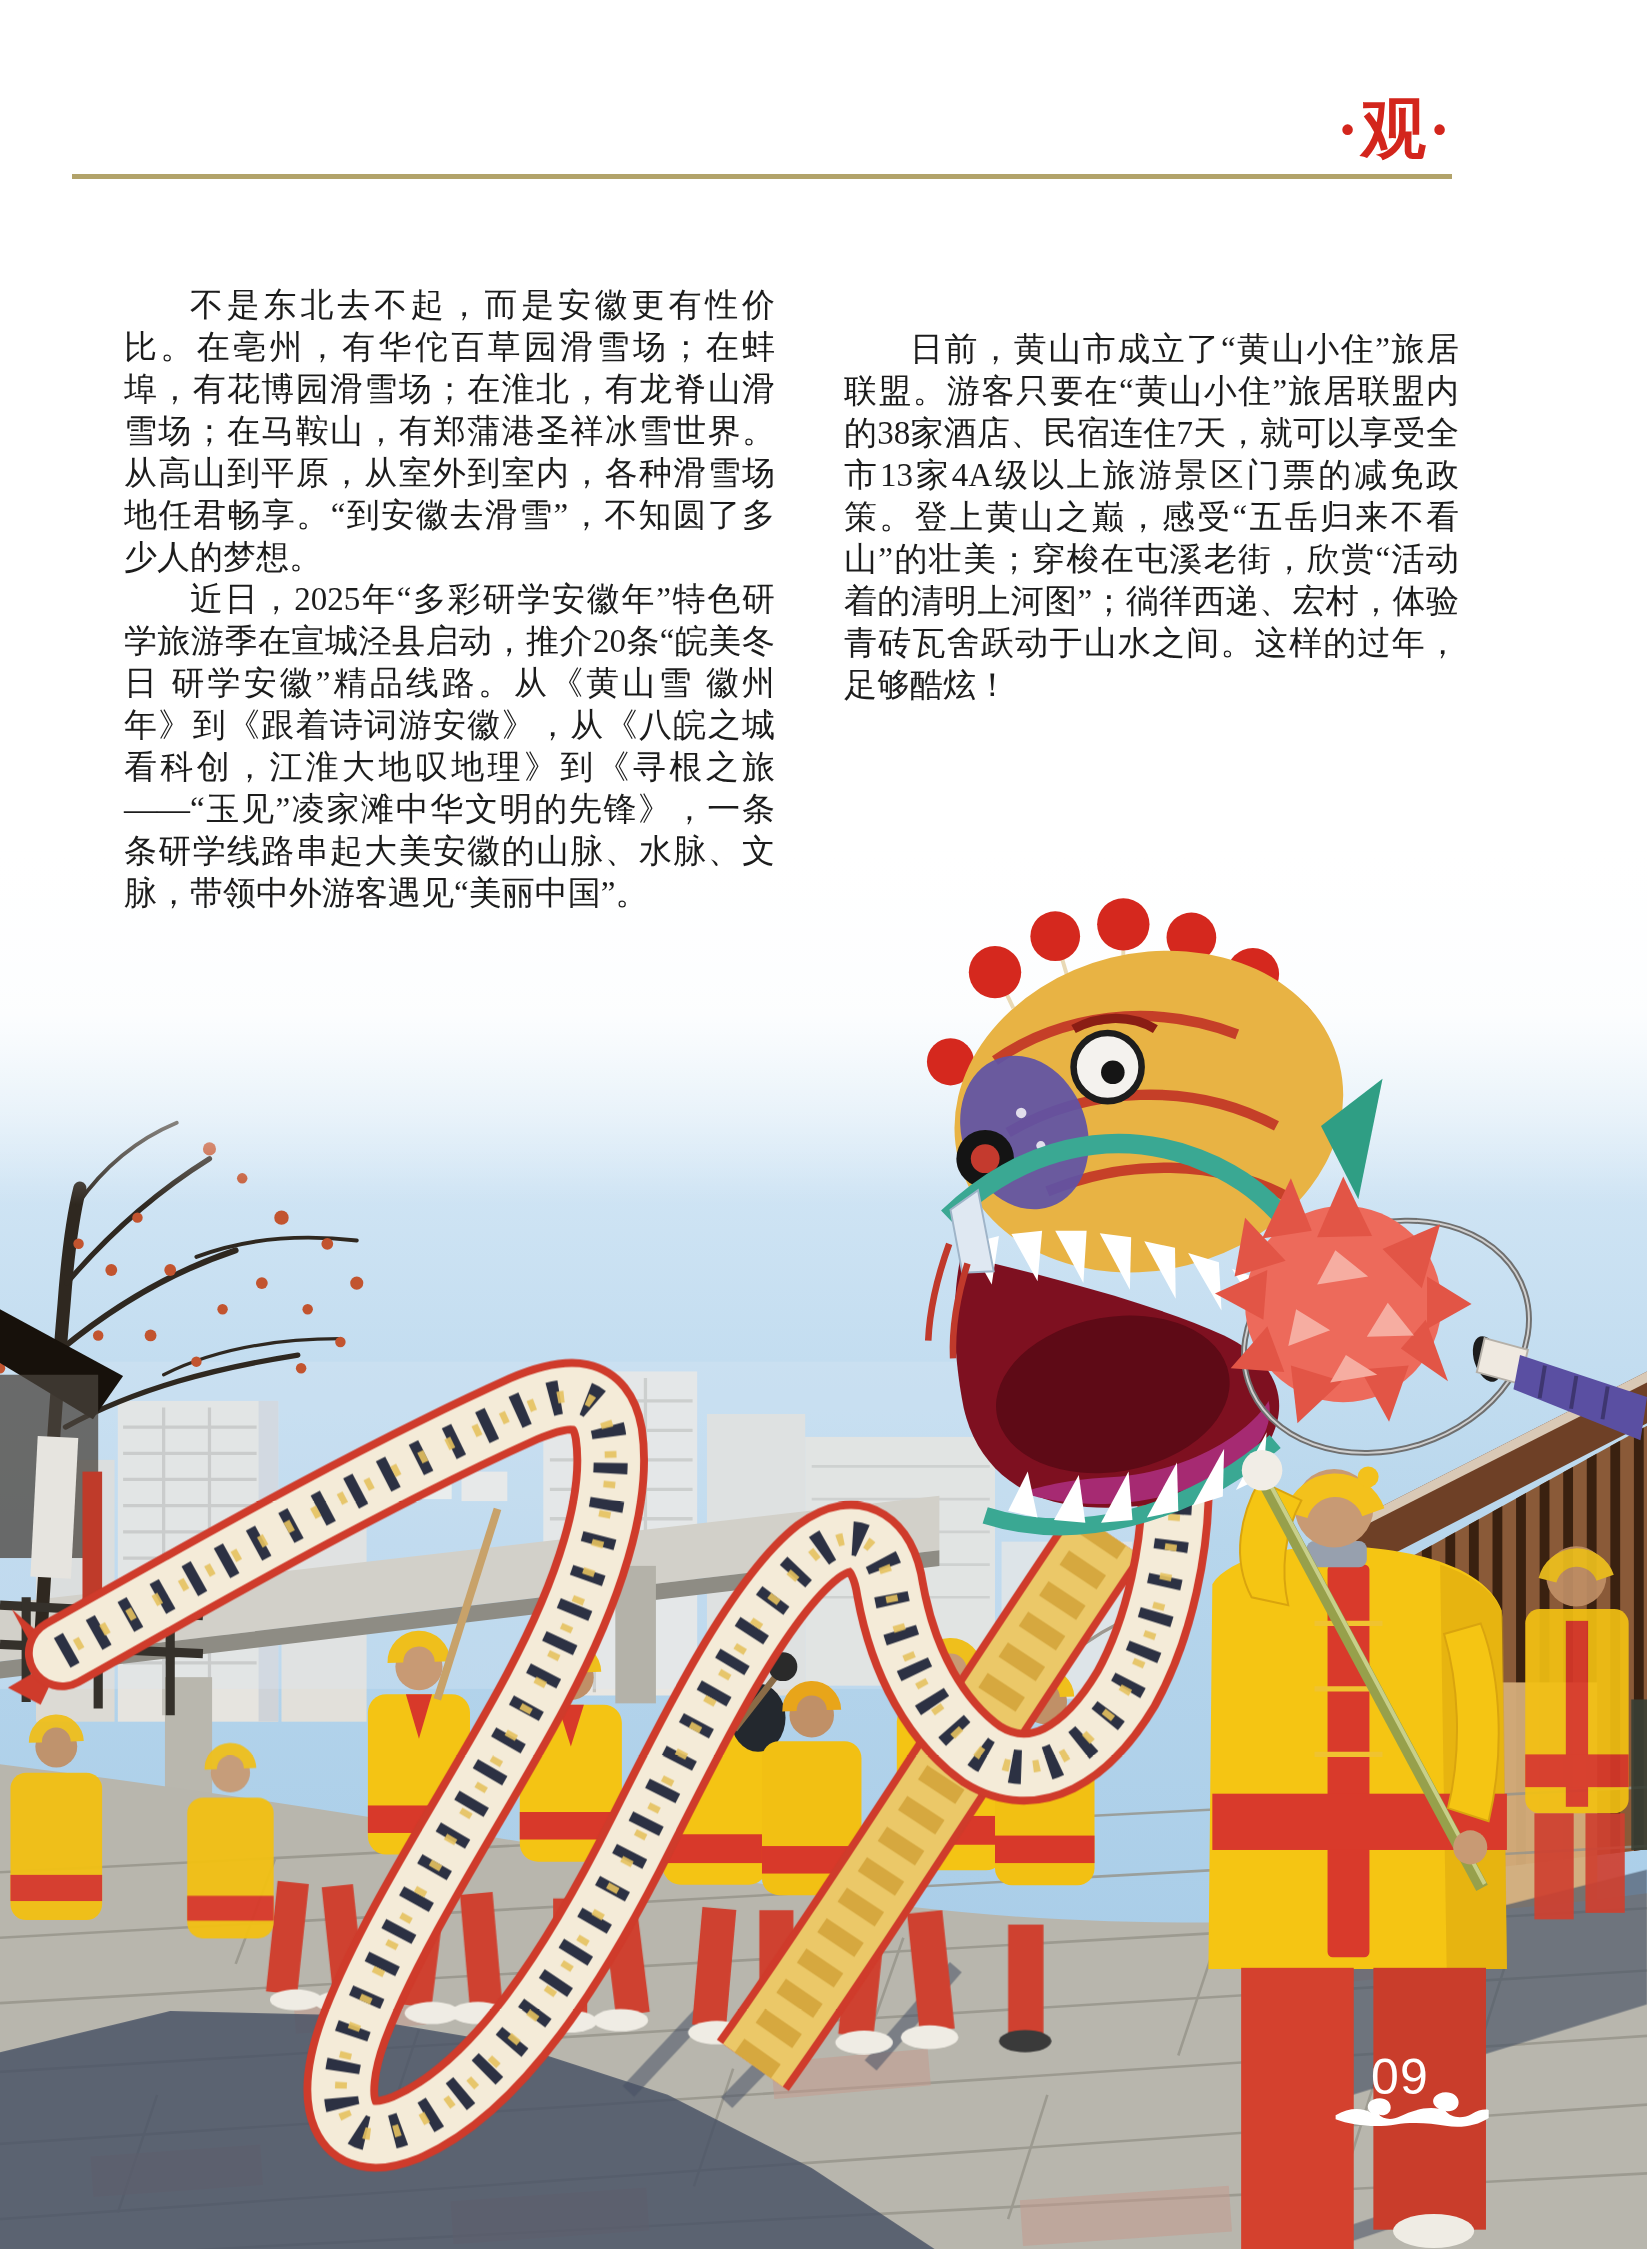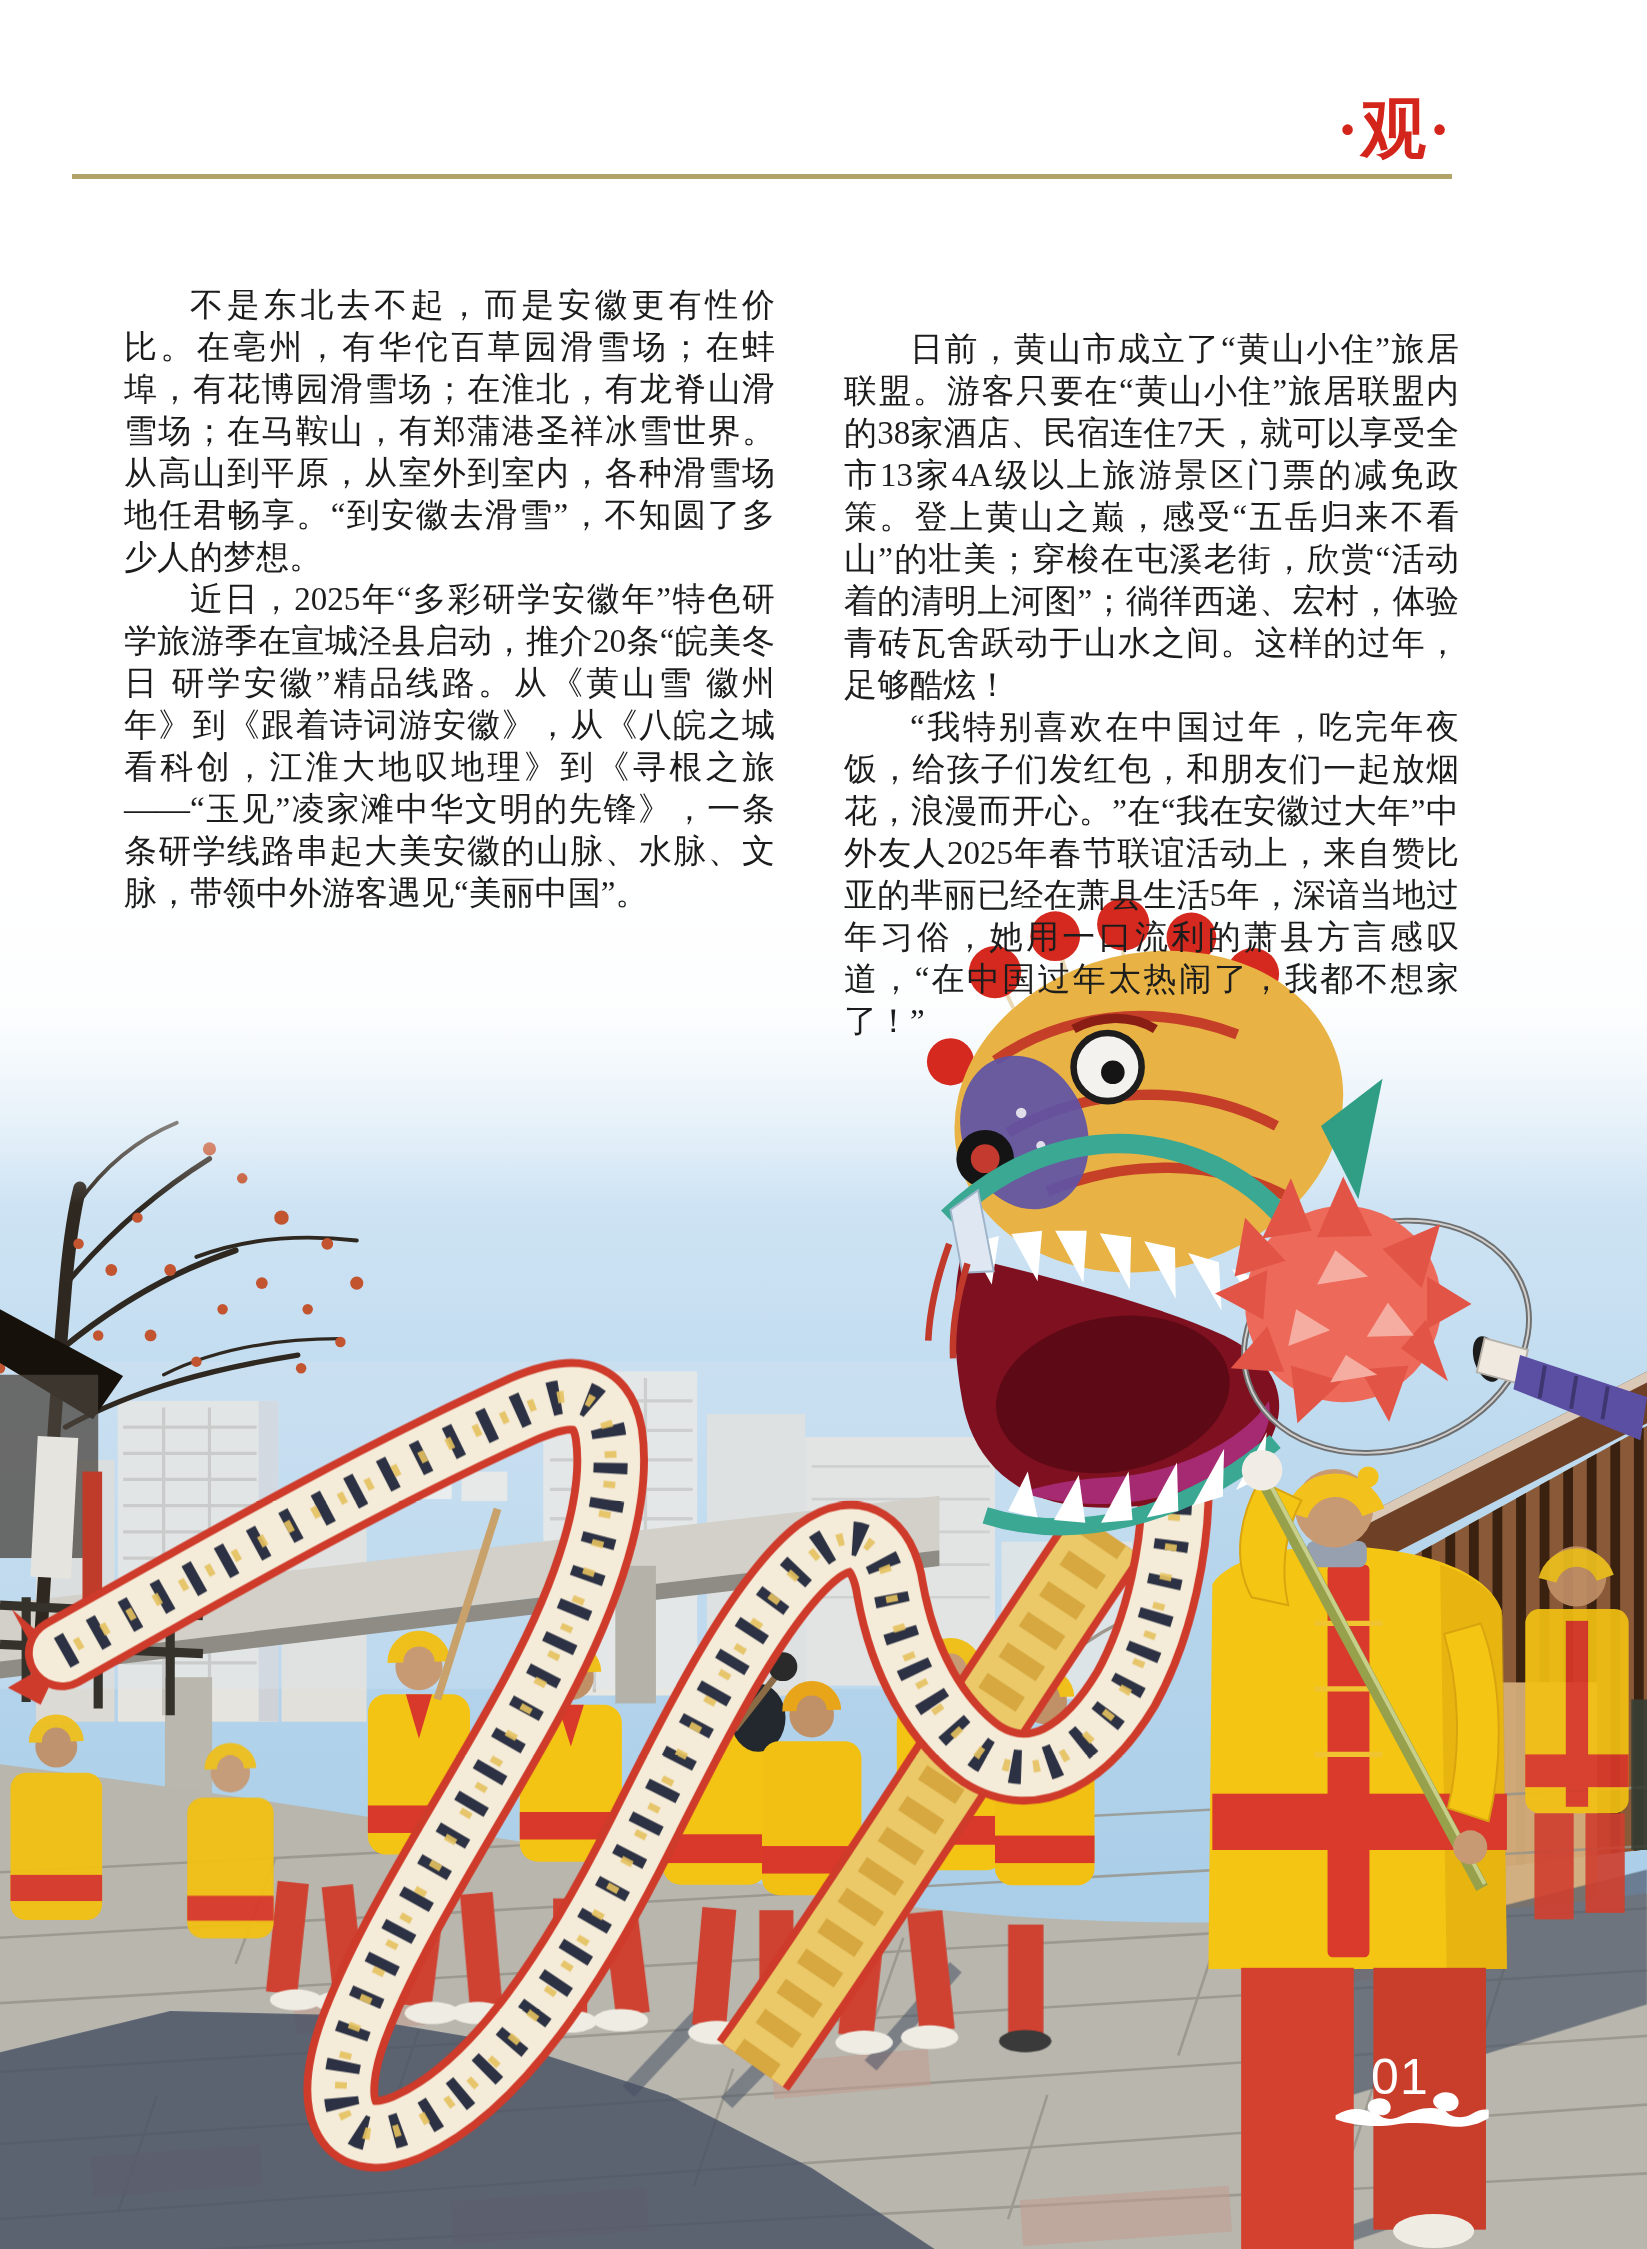--- a/index.html
+++ b/index.html
@@ -470,24 +470,23 @@
       <rect x="2492" y="1296" width="24" height="230" fill="#3a3f35"></rect>
     </g>
   </svg>
 
   <div class="col col-left">
     <p>不是东北去不起，而是安徽更有性价比。在亳州，有华佗百草园滑雪场；在蚌埠，有花博园滑雪场；在淮北，有龙脊山滑雪场；在马鞍山，有郑蒲港圣祥冰雪世界。从高山到平原，从室外到室内，各种滑雪场地任君畅享。“到安徽去滑雪”，不知圆了多少人的梦想。</p>
     <p>近日，2025年“多彩研学安徽年”特色研学旅游季在宣城泾县启动，推介20条“皖美冬日 研学安徽”精品线路。从《黄山雪 徽州年》到《跟着诗词游安徽》，从《八皖之城看科创，江淮大地叹地理》到《寻根之旅——“玉见”凌家滩中华文明的先锋》，一条条研学线路串起大美安徽的山脉、水脉、文脉，带领中外游客遇见“美丽中国”。</p>
   </div>
   <div class="col col-right">
     <p>日前，黄山市成立了“黄山小住”旅居联盟。游客只要在“黄山小住”旅居联盟内的38家酒店、民宿连住7天，就可以享受全市13家4A级以上旅游景区门票的减免政策。登上黄山之巅，感受“五岳归来不看山”的壮美；穿梭在屯溪老街，欣赏“活动着的清明上河图”；徜徉西递、宏村，体验青砖瓦舍跃动于山水之间。这样的过年，足够酷炫！</p>
-    <p>“我特别喜欢在中国过年，吃完年夜饭，给孩子们发红包，和朋友们一起放烟花，浪漫而开心。”在“我在安徽过大年”中外友人2025年春节联谊活动上，来自赞比亚的芈丽已经在萧县生活5年，深谙当地过年习俗，她用一口流利的萧县方言感叹道，“在中国过年太热闹了，我都不想家了！”</p>
   </div>
 
   <div class="folio">
-    <span class="num">01</span>
+    <span class="num">09</span>
     <svg width="157" height="46" viewBox="0 0 240 70" xmlns="http://www.w3.org/2000/svg">
       <path d="M4,40 C24,28 44,28 58,36 C50,30 52,20 62,16 C76,10 90,18 88,30 C87,38 78,42 70,39 C76,46 90,48 102,42 C118,34 140,26 162,30 C150,24 150,12 162,7 C176,1 192,8 192,20 C192,30 182,36 172,33 C180,44 198,46 212,38 C222,32 232,30 238,32 L238,44 C220,56 196,60 172,56 C148,52 120,50 96,54 C66,59 30,56 4,46 Z" fill="#ffffff"></path>
     </svg>
   </div>
 
 </div>
 
 
 </body></html>

